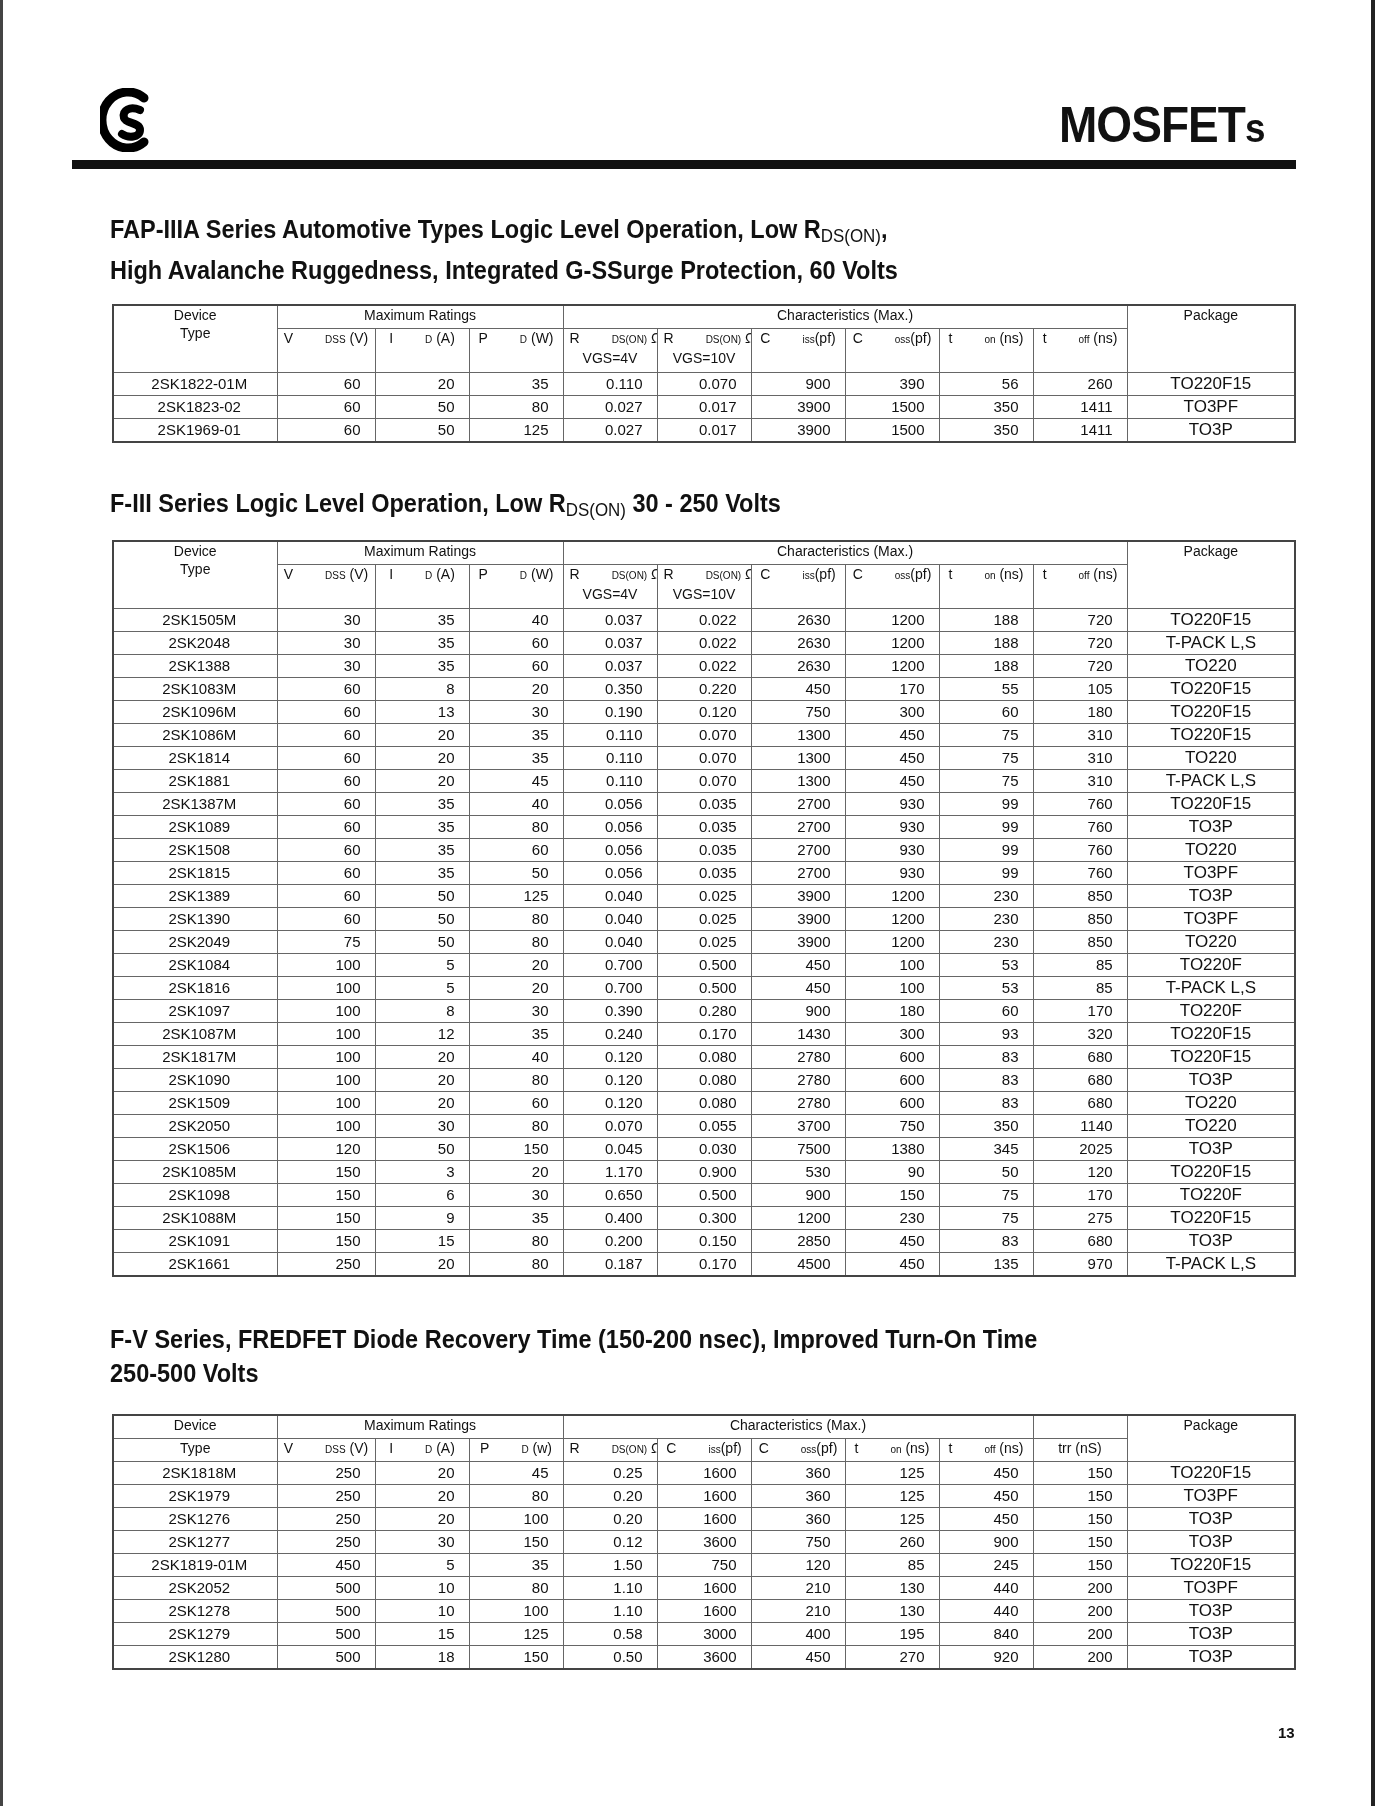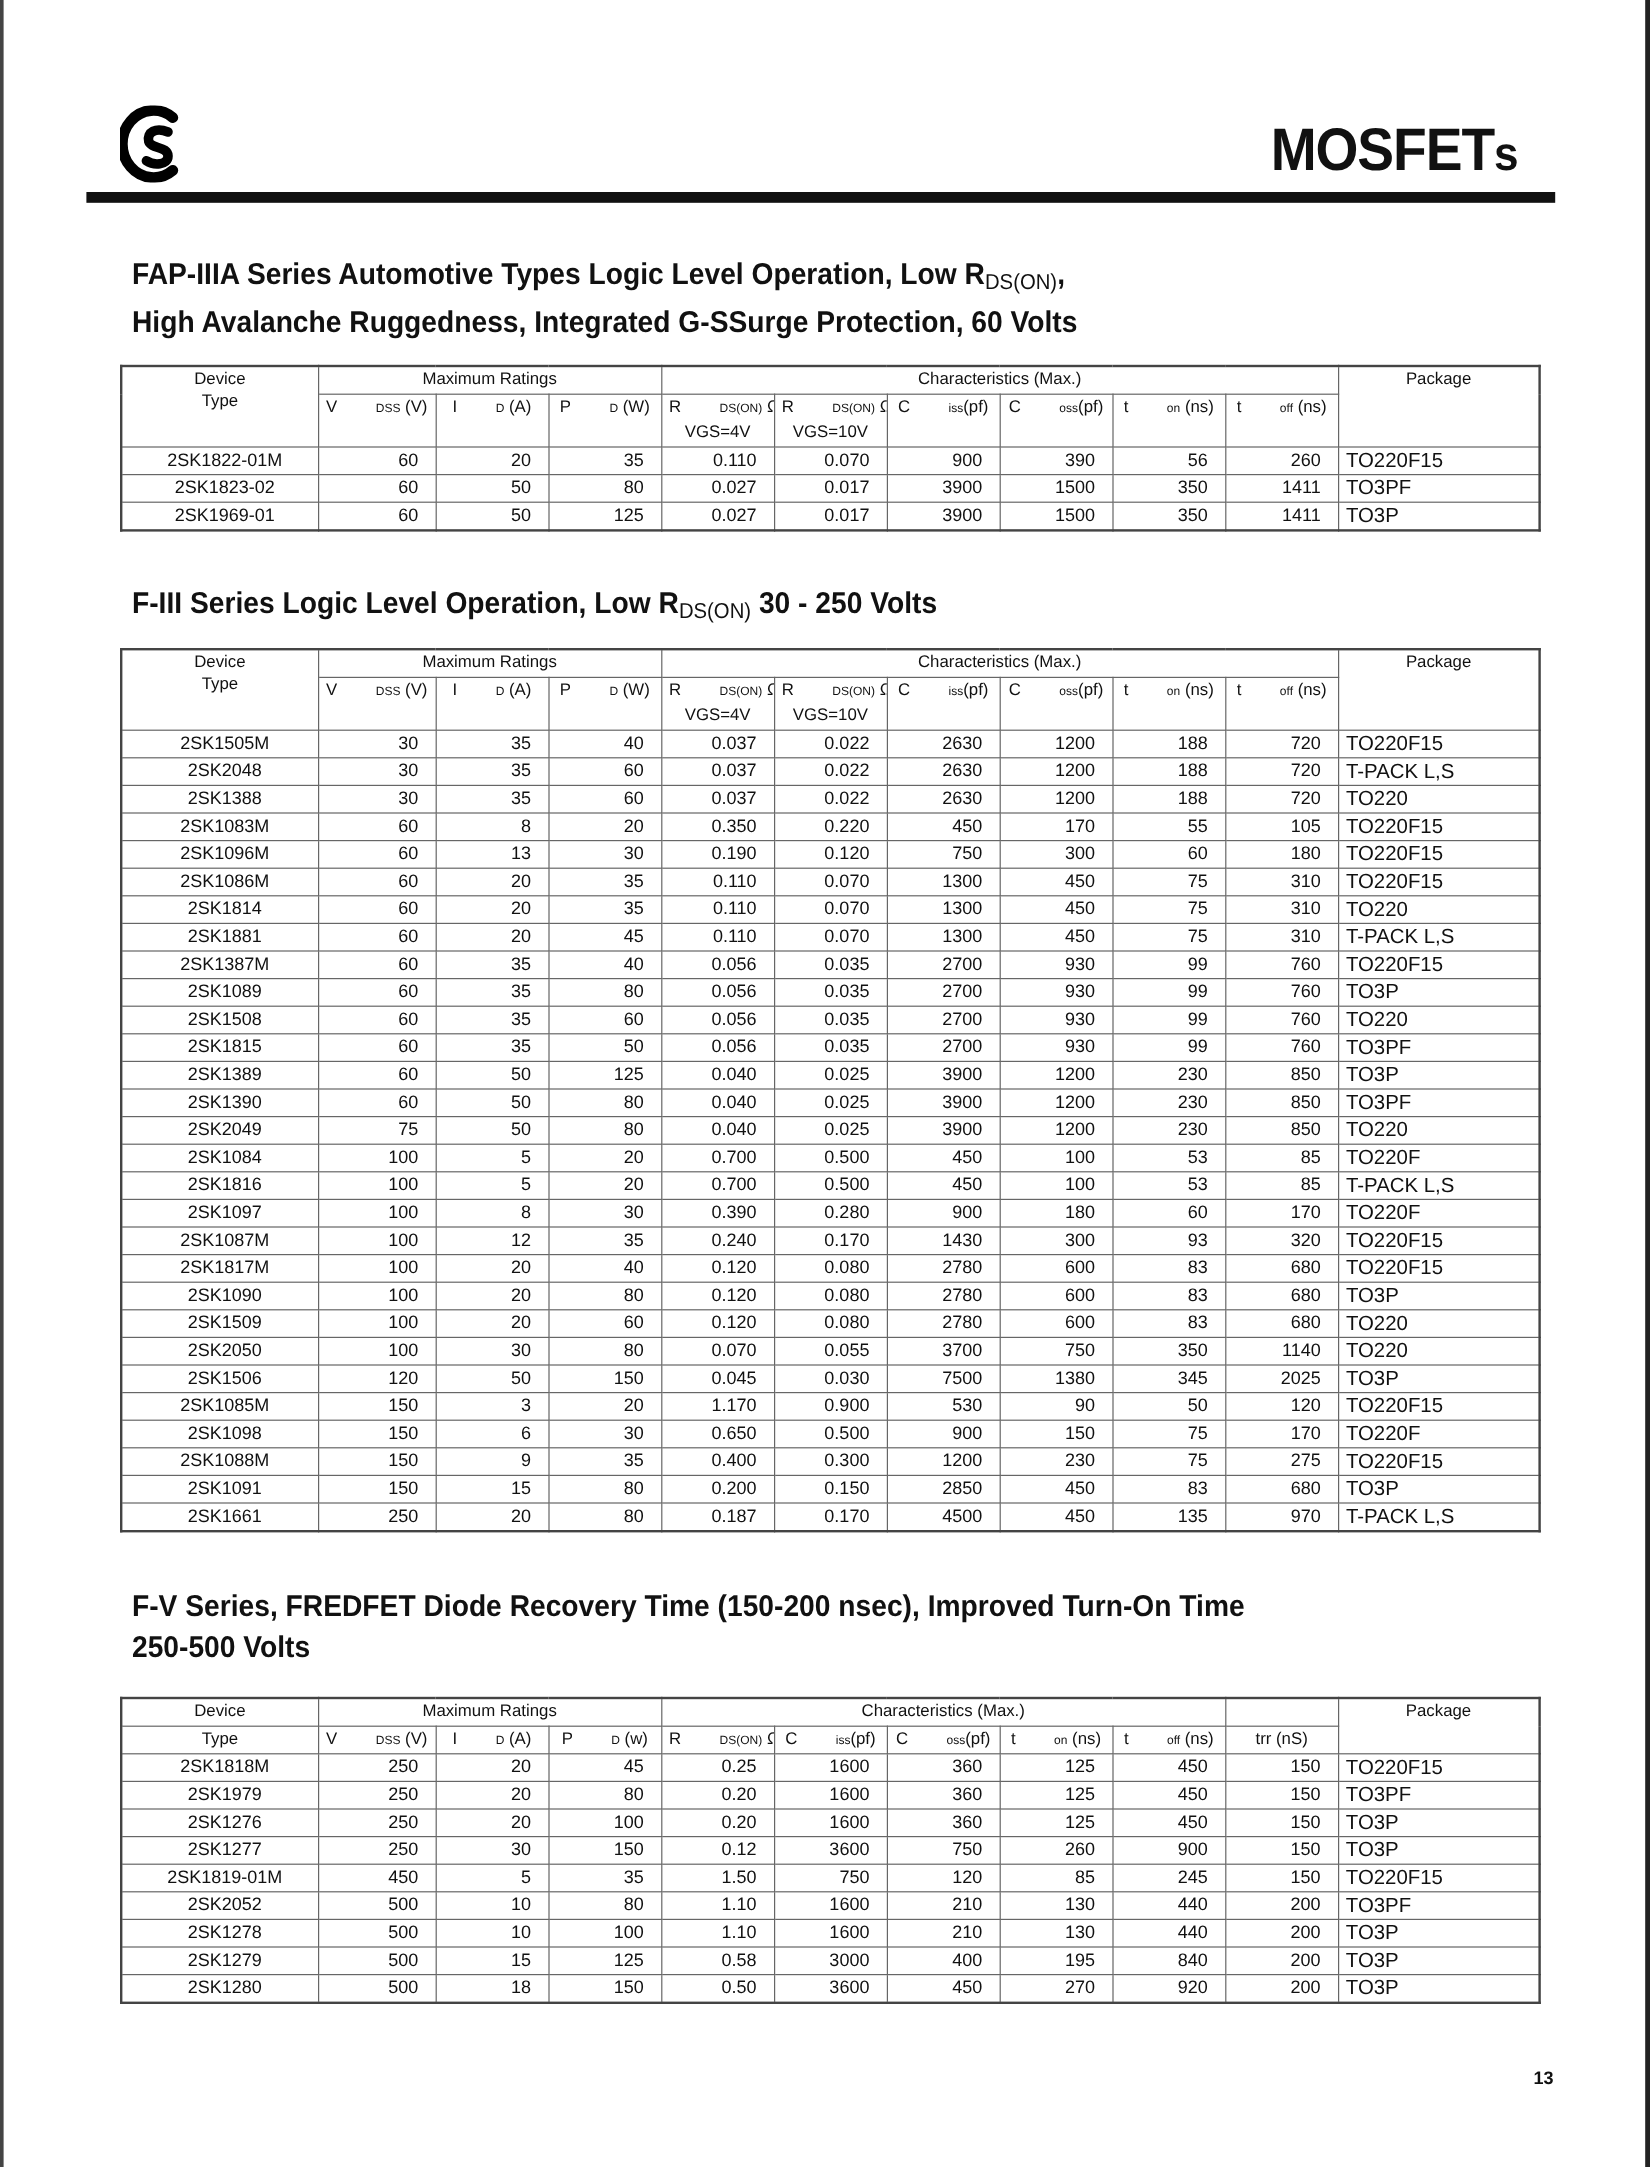--- a/index.html
+++ b/index.html
@@ -17,33 +17,33 @@
   .brand-title .small-s { font-size: 40px; }
   .header-rule { position: absolute; left: 72px; top: 160px; width: 1224px; height: 9px; background: #111; }
 
   .section-title {
     position: absolute; left: 110px; font-weight: bold; font-size: 25px; line-height: 34px;
     transform: scaleX(0.94); transform-origin: left; white-space: nowrap;
   }
   .section-title .sub { font-size: 18px; font-weight: normal; vertical-align: -4px; }
 
   table.spec {
-    position: absolute; left: 100px; width: 1172px; border-collapse: collapse;
+    position: absolute; left: 112px; width: 1172px; border-collapse: collapse;
     font-size: 15px; table-layout: fixed;
     border: 2px solid #444;
   }
   table.spec td, table.spec th {
     border: 1px solid #666; padding: 0 6px; height: 22px; line-height: 22px;
     font-weight: normal; white-space: nowrap; overflow: hidden;
   }
   table.spec th { text-align: center; font-size: 14px; line-height: 18px; vertical-align: top; }
   table.spec th.group { border-bottom: 1px solid #666; }
   table.spec td.num { text-align: right; padding-right: 14px; }
   table.spec td.type { text-align: center; padding-left: 14px; }
-  table.spec td.pkg { text-align: left; font-size: 17px; }
+  table.spec td.pkg { text-align: center; font-size: 17px; }
   table.spec th .sub { font-size: 10px; margin-left: 32px; }
 
   .page-number { position: absolute; left: 1278px; top: 1724px; font-weight: bold; font-size: 15px; }
 </style>
 </head>
 <body>
 
 <div class="page-border-left"></div>
 <div class="page-border-right"></div>
 

